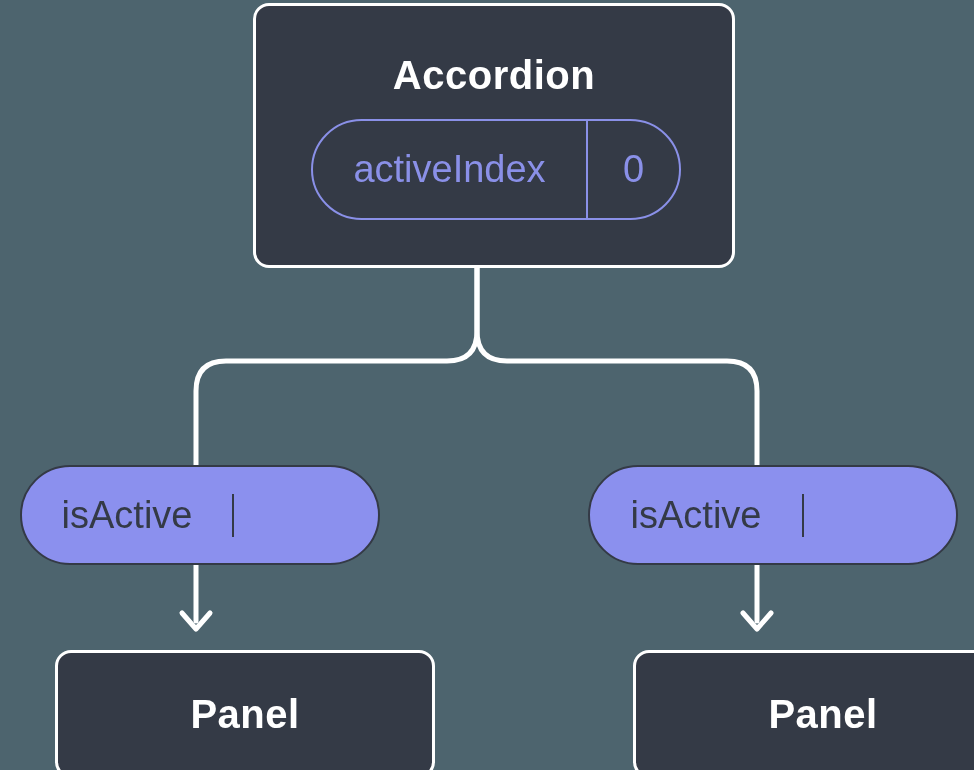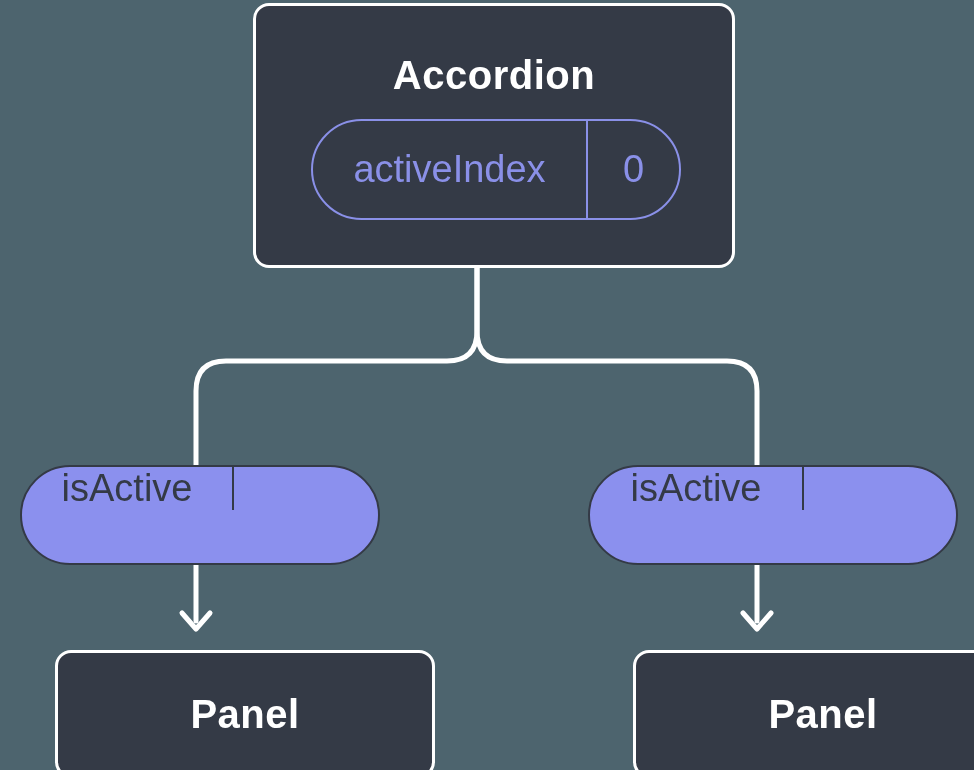--- a/index.html
+++ b/index.html
@@ -32,21 +32,21 @@
     color:var(--accent,#8a90e8);font-size:38px;
   }
   .state-pill .seg-k{
     width:273px;display:flex;align-items:center;justify-content:center;
     border-right:2.5px solid var(--accent,#8a90e8);
   }
   .state-pill .seg-v{flex:1;display:flex;align-items:center;justify-content:center;}
   .pill{
     position:absolute;top:465px;height:100px;box-sizing:border-box;z-index:1;
     background:var(--pill,#8b90ee);border:2.5px solid var(--text-dark,#343a46);
-    border-radius:50px;display:flex;align-items:flex-start;
+    border-radius:50px;display:flex;align-items:center;
     color:var(--text-dark,#343a46);font-size:38px;
   }
   .pill .seg-k{
     display:flex;align-items:center;justify-content:center;
     border-right:2.5px solid var(--text-dark,#343a46);
   }
   .pill .seg-v{flex:1;display:flex;align-items:center;justify-content:center;}
   .pill-left{left:20px;width:360px;}
   .pill-left .seg-k{width:210px;}
   .pill-right{left:588px;width:370px;}

